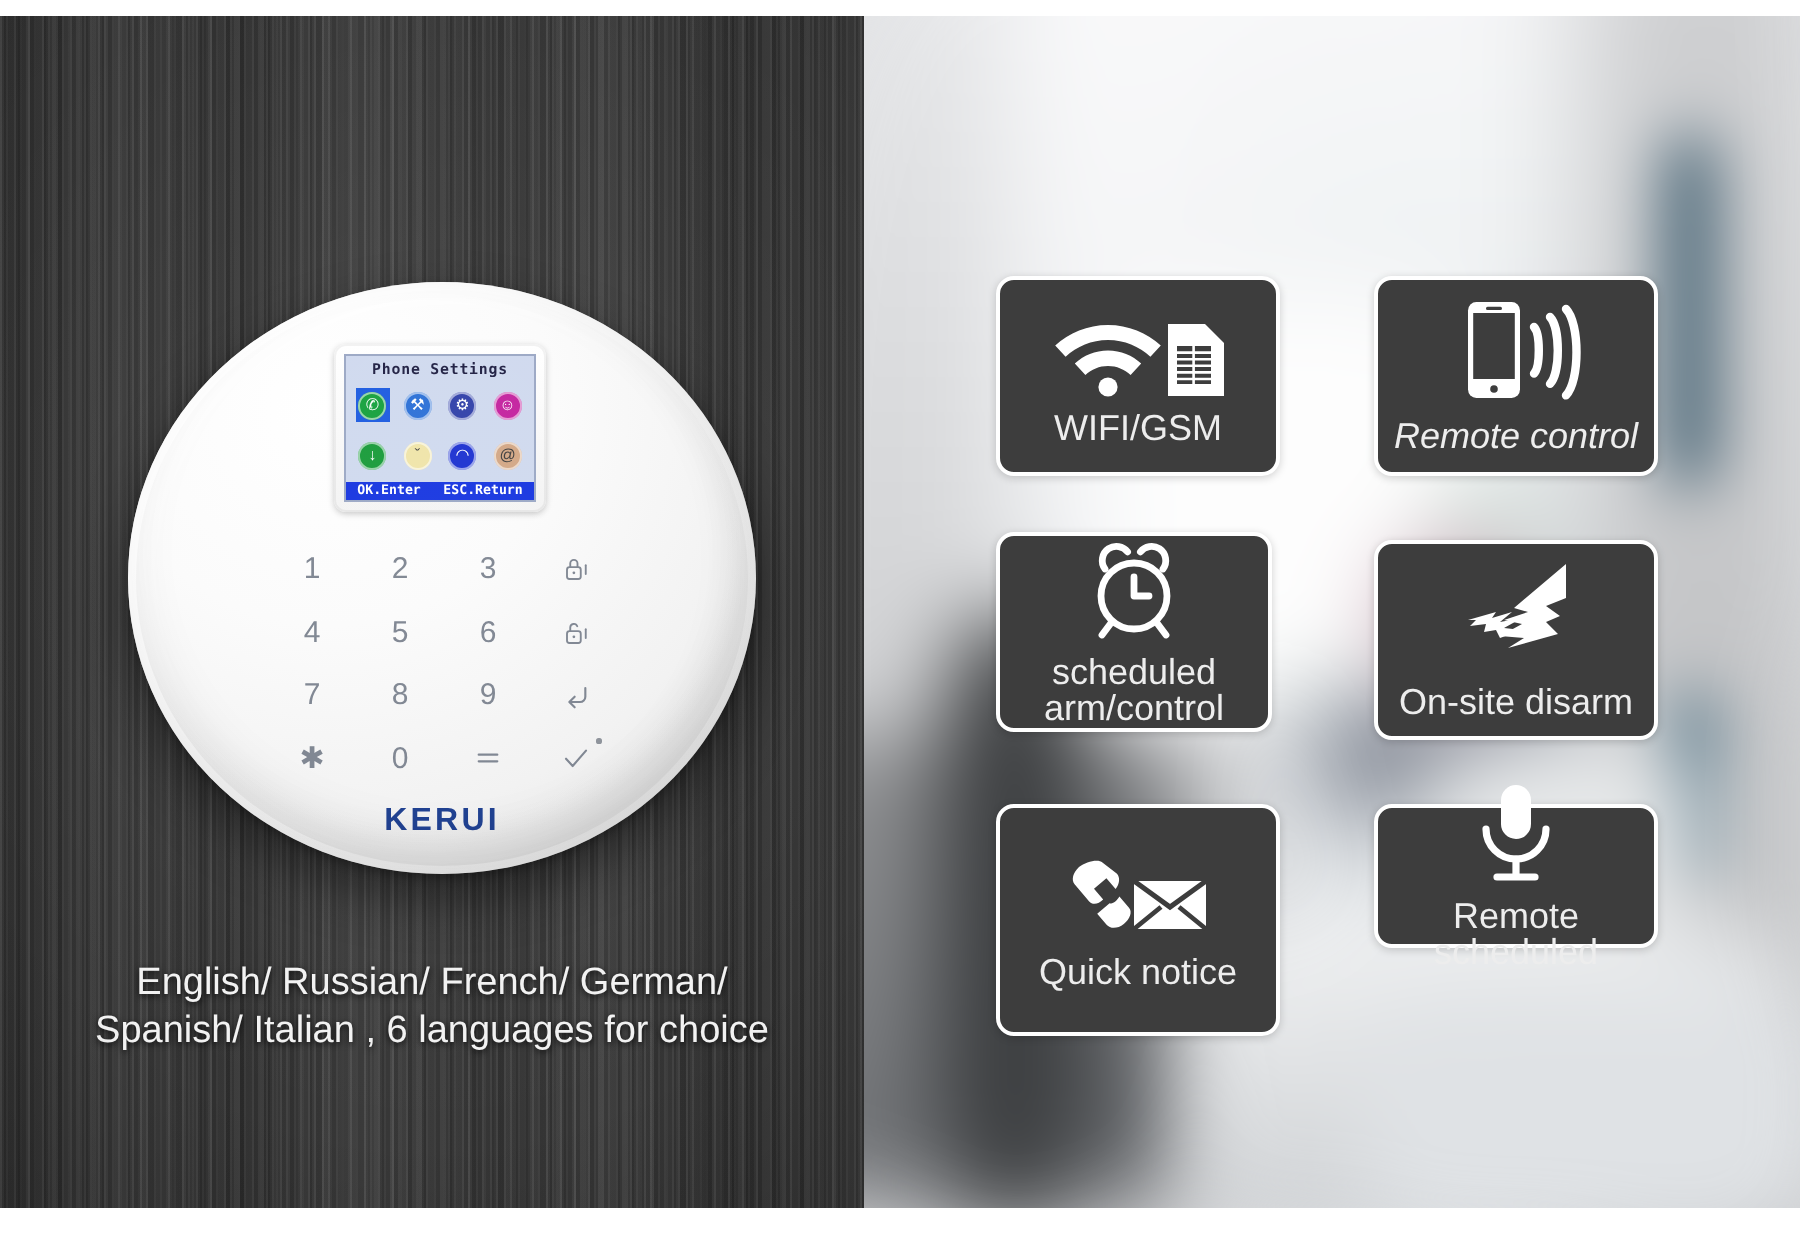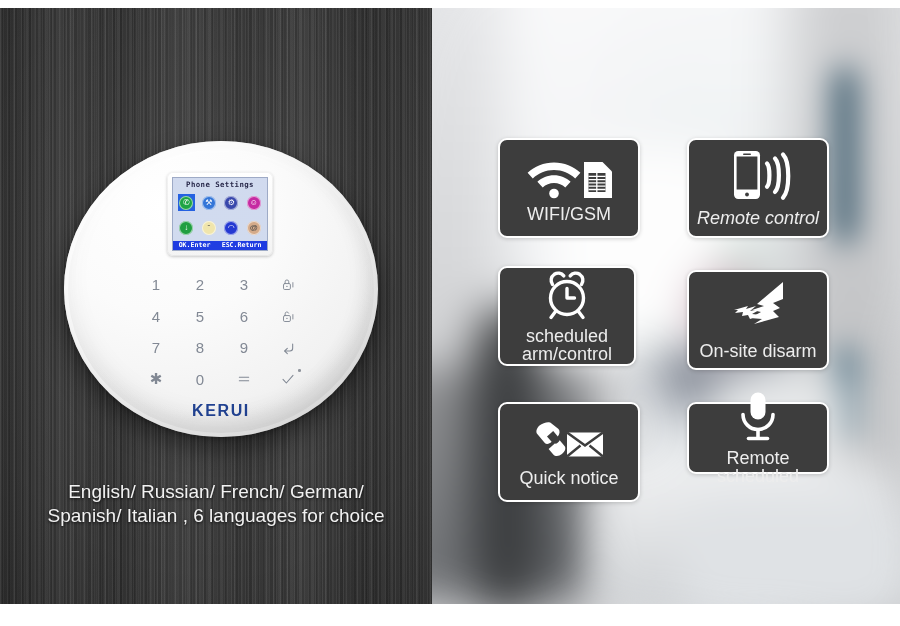--- a/index.html
+++ b/index.html
@@ -160,21 +160,21 @@
     font-family:"Liberation Sans",sans-serif;font-weight:400;
     margin-top:6px;
   }
   .card-label span{display:block;white-space:nowrap;}
 
   
   #card-0{left:66px;top:130px;width:142px;height:100px;}
   #card-1{left:255px;top:130px;width:142px;height:100px;}
   #card-2{left:66px;top:258px;width:138px;height:100px;}
   #card-3{left:255px;top:262px;width:142px;height:100px;}
-  #card-4{left:66px;top:394px;width:142px;height:100px;}
+  #card-4{left:66px;top:394px;width:142px;height:116px;}
   #card-5{left:255px;top:394px;width:142px;height:72px;}
 
   #card-3 .card-label{margin-top:10px;}
   #card-1 .card-label{margin-top:8px;font-style:italic;}
 </style>
 </head>
 <body>
 
 <div id="canvas">
  <div id="band">

